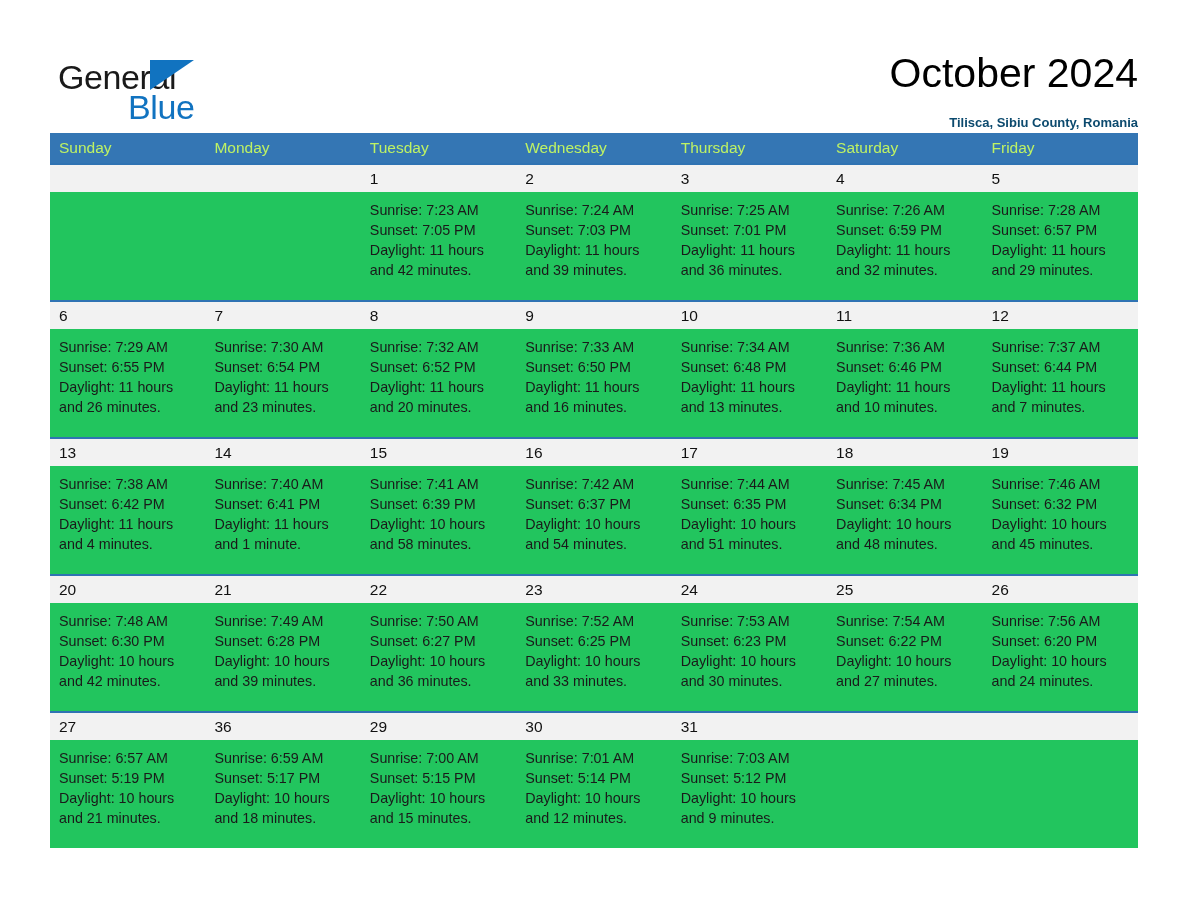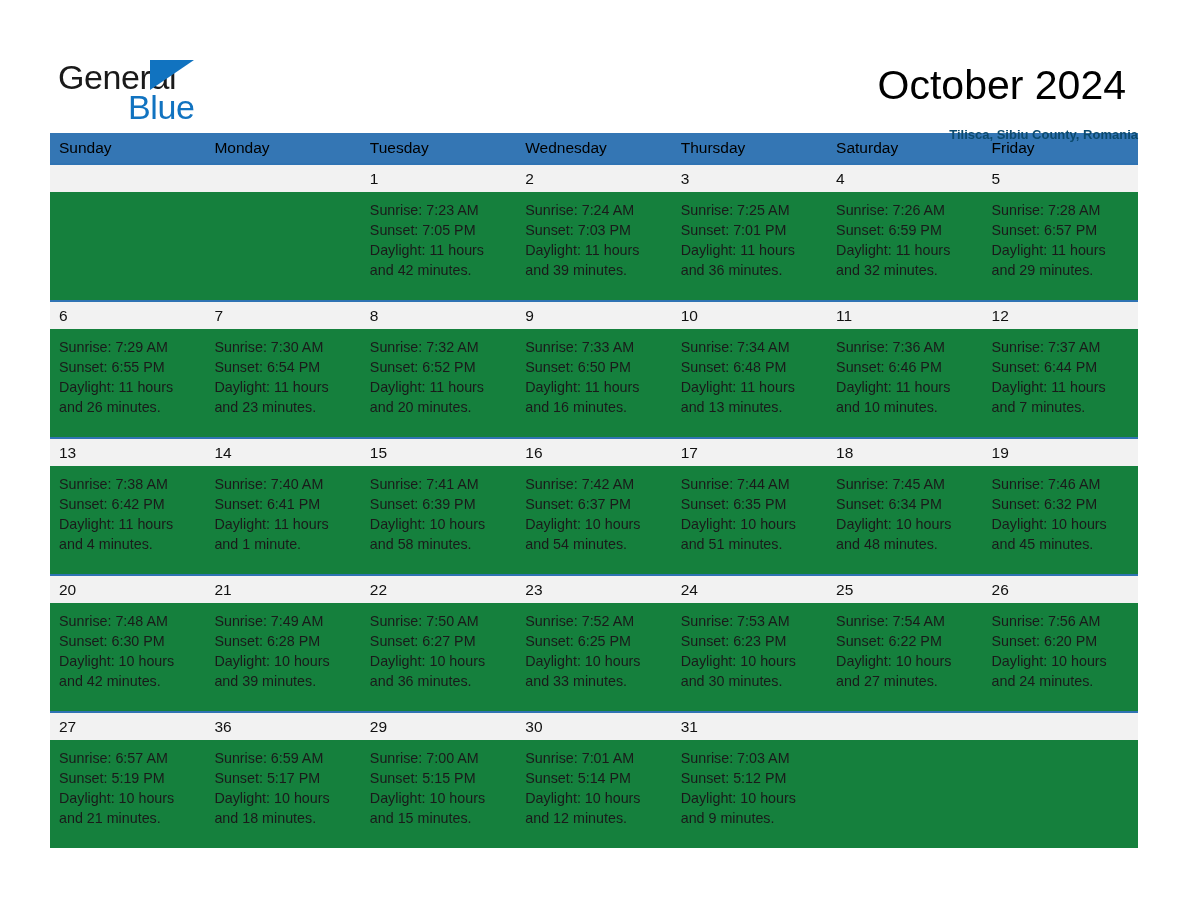--- a/index.html
+++ b/index.html
@@ -69,21 +69,21 @@
   .title-block {
     text-align: right;
     flex: 1 1 auto;
     padding-top: 0;
   }
   .month-title {
     font-size: 41px;
     font-weight: normal;
     line-height: 1.05;
     color: #000000;
-    margin: 12px;
+    margin: 0;
     letter-spacing: 0px;
   }
   .location {
     font-size: 13px;
     font-weight: bold;
     color: #0c4a6e;
     margin-top: 20px;
     letter-spacing: 0px;
   }
 
@@ -92,21 +92,21 @@
     width: 1088px;
     margin-top: 17px;
   }
   .weekday-row {
     display: flex;
     background: #3476b4;
     height: 30px;
   }
   .weekday {
     flex: 1 1 0;
-    color: #000000;
+    color: #bef264;
     font-size: 15.5px;
     line-height: 30px;
     padding-left: 9px;
     box-sizing: border-box;
     white-space: nowrap;
   }
 
   .week {
     border-top: 2px solid #2f73b3;
   }
@@ -122,21 +122,21 @@
     flex: 1 1 0;
     font-size: 15.5px;
     line-height: 27px;
     padding-left: 9px;
     box-sizing: border-box;
     color: #111111;
   }
   .week-details {
     display: flex;
     min-height: 108px;
-    background: #15803d;
+    background: #22c55e;
   }
   .detail {
     flex: 1 1 0;
     padding: 8px 9px 0 9px;
     box-sizing: border-box;
     font-size: 14.3px;
     line-height: 20px;
     color: #1a1a1a;
   }
   .detail .line {

